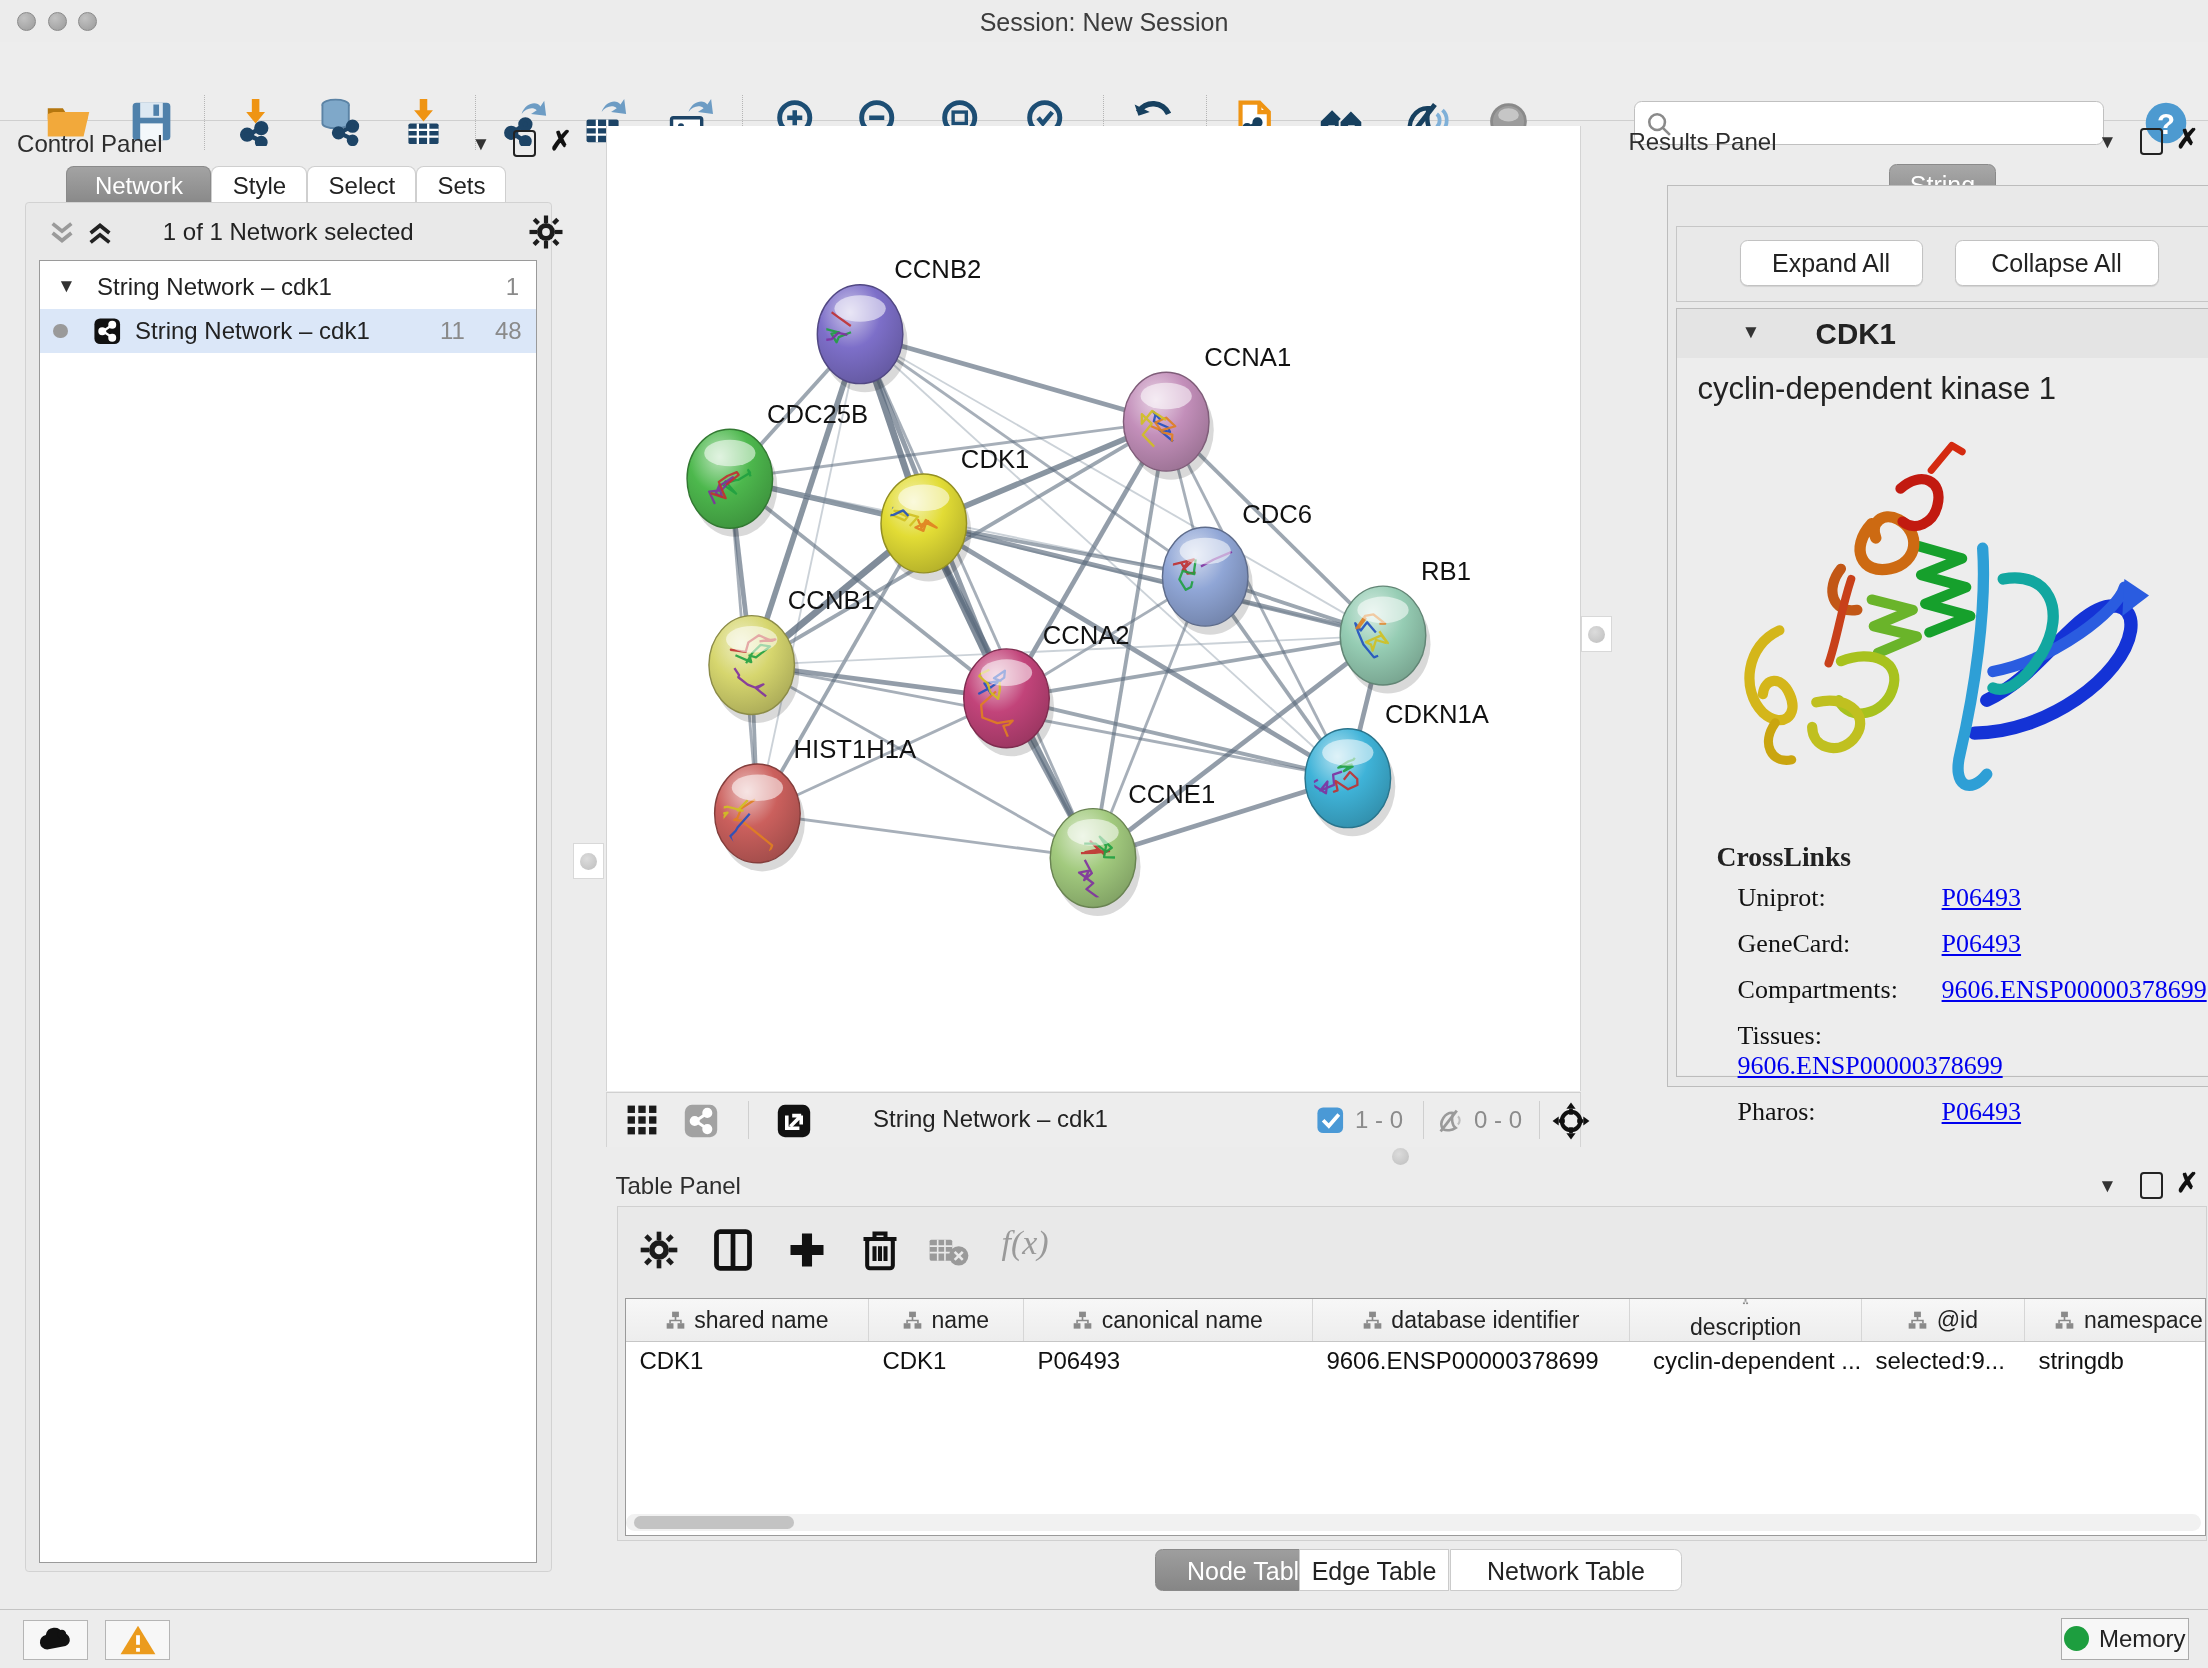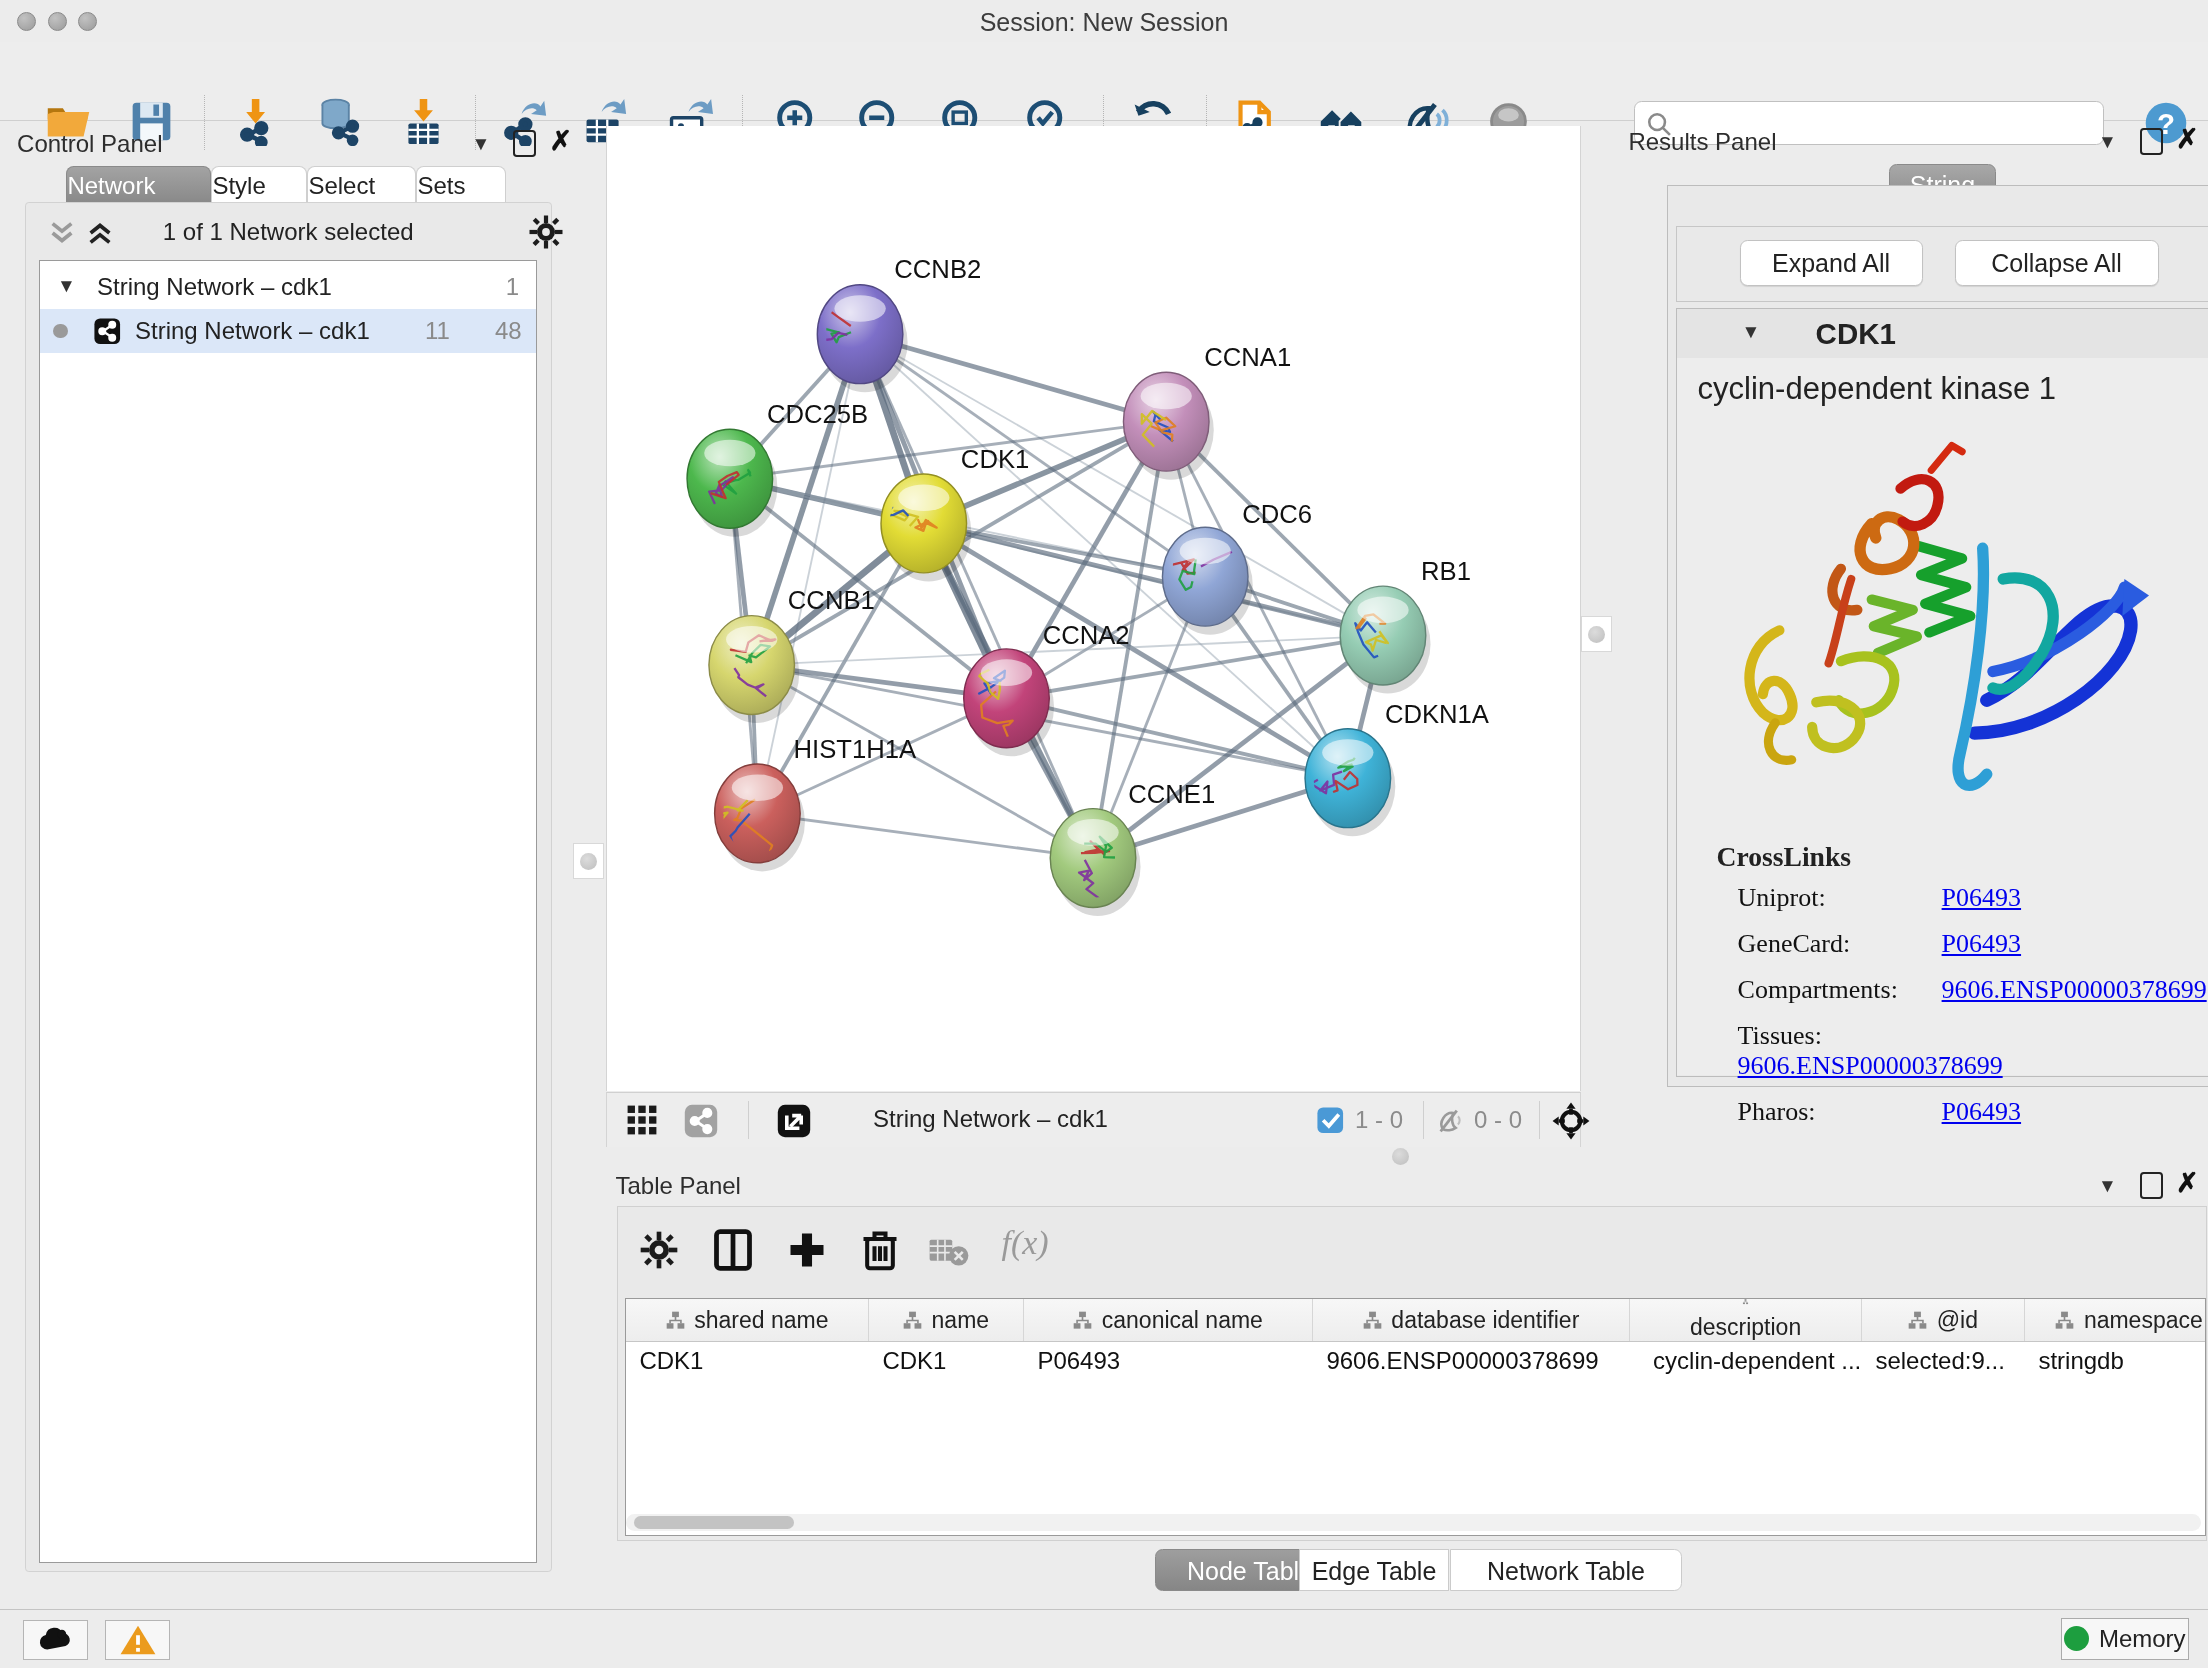--- a/index.html
+++ b/index.html
@@ -23,21 +23,21 @@
   #search-box input{position:absolute;left:44px;top:1.9px;width:409px;height:34px;border:none;outline:none;
     font-size:23px;background:transparent;font-family:"Liberation Sans",sans-serif;}
   
   .panel-title{font-size:24px;color:#2d2d2d;}
   .caret{font-size:19px;color:#333;line-height:1;}
   .float-ico{width:19px;height:23px;border:2.9px solid #222;border-radius:3.8px;display:inline-block;}
   .close-ico{font-size:27px;font-weight:bold;color:#111;line-height:1;}
   
   #control-panel{left:11.4px;top:126px;width:552px;height:1449px;}
   .tab{position:absolute;top:0;height:38px;background:#fff;border:1px solid #cfcfcf;border-bottom:none;
-    border-radius:7.6px 7.6px 0 0;text-align:left;font-size:24px;line-height:38px;color:#222;cursor:pointer;box-sizing:border-box;}
+    border-radius:7.6px 7.6px 0 0;text-align:center;font-size:24px;line-height:38px;color:#222;cursor:pointer;box-sizing:border-box;}
   .tab.active{background:linear-gradient(#a3a3a3,#888);color:#fff;border-color:#8a8a8a;}
   #cp-body{position:absolute;left:13.3px;top:76px;width:525px;height:1368px;background:#e9e9e9;
     border:1px solid #d2d2d2;border-radius:3.8px;}
   #cp-selector{position:absolute;left:0;top:7.6px;width:100%;height:44px;}
   #cp-tree{position:absolute;left:13.3px;top:57px;width:496px;height:1301px;background:#fff;border:1.9px solid #9a9a9a;}
   .tree-row{position:absolute;left:0;width:100%;height:44px;font-size:24px;line-height:44px;}
   .tree-row.selected{background:#dbe7f8;}
   .num{color:#8a8a8a;}
   
   #net-canvas{left:606px;top:126px;width:973px;height:965px;background:#fff;border-left:1px solid #d4d4d4;border-right:1px solid #d4d4d4;}
@@ -302,21 +302,21 @@
         <svg class="abs" style="left:53px;top:7.6px" width="28.5" height="28.5" viewBox="0 0 20 20">
             <rect x="1" y="1" width="18" height="18" rx="4" fill="#111"></rect>
             <g stroke="#fff" stroke-width="1.6" fill="#fff">
               <path d="M13 6l-6 4m6 4l-6-4" fill="none"></path>
               <circle cx="13.5" cy="5.5" r="2"></circle>
               <circle cx="6.5" cy="10" r="2"></circle>
               <circle cx="13.5" cy="14.5" r="2"></circle>
             </g>
           </svg>
         <span class="abs" style="left:95px">String Network – cdk1</span>
-        <span class="num abs" style="left:385px">11</span>
+        <span class="num abs" style="left:400px">11</span>
         <span class="num abs" style="left:455px">48</span>
       </div>
     </div>
   </div>
 </div>
 
 <div id="net-canvas" class="abs">
   <svg id="network-svg" width="973" height="965" viewBox="0 0 1023 1015">
       <defs>
         <radialGradient id="grad-CCNB2" cx="38%" cy="28%" r="80%">

